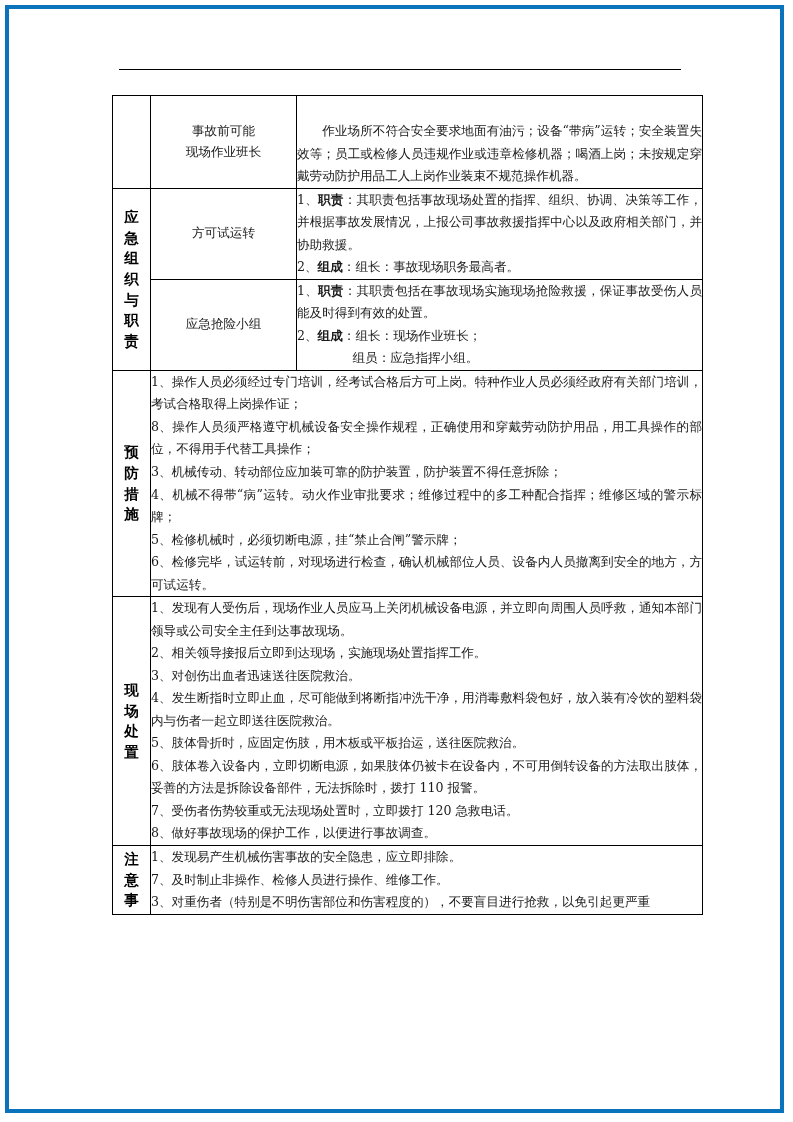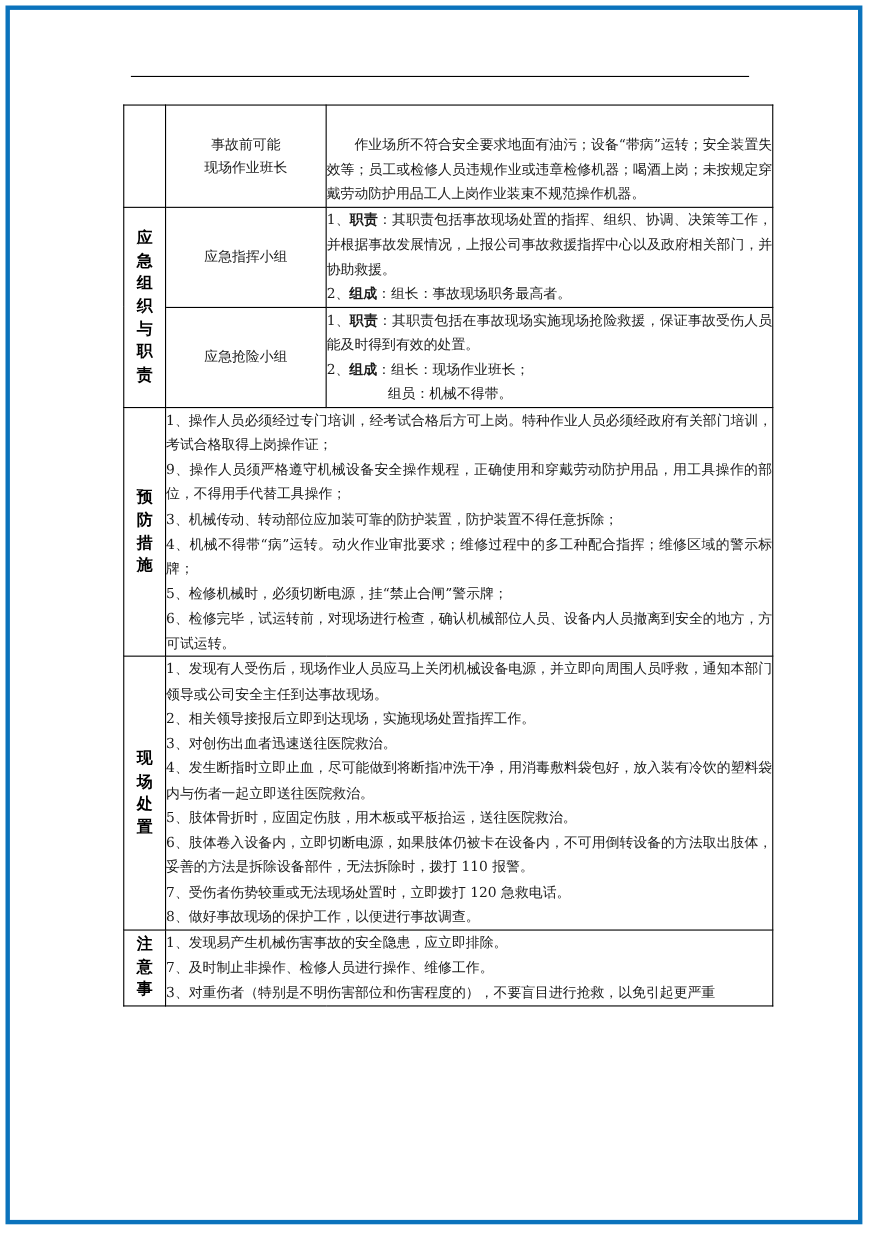--- a/index.html
+++ b/index.html
@@ -145,51 +145,51 @@
             <span>应</span>
             <span>急</span>
             <span>组</span>
             <span>织</span>
             <span>与</span>
             <span>职</span>
             <span>责</span>
           </span>
         </td>
         <td class="sublabel">
-          <span class="ln">应急指挥小组</span>
+          <span class="ln">方可试运转</span>
         </td>
         <td class="bodycell">
           <p><span>1、</span><b>职责</b><span>：其职责包括事故现场处置的指挥、组织、协调、决策等工作，并根据事故发展情况，上报公司事故救援指挥中心以及政府相关部门，并协助救援。</span></p>
           <p><span>2、</span><b>组成</b><span>：组长：事故现场职务最高者。</span></p>
         </td>
       </tr>
 
       <tr>
         <td class="sublabel">
           <span class="ln">应急抢险小组</span>
         </td>
         <td class="bodycell">
           <p><span>1、</span><b>职责</b><span>：其职责包括在事故现场实施现场抢险救援，保证事故受伤人员能及时得到有效的处置。</span></p>
           <p><span>2、</span><b>组成</b><span>：组长：现场作业班长；</span></p>
-          <p class="indent-hang">组员：机械不得带。</p>
+          <p class="indent-hang">组员：应急指挥小组。</p>
         </td>
       </tr>
 
       <tr>
         <td class="vlabel">
           <span class="vstack">
             <span>预</span>
             <span>防</span>
             <span>措</span>
             <span>施</span>
           </span>
         </td>
         <td class="bodycell" colspan="2">
           <p>1、操作人员必须经过专门培训，经考试合格后方可上岗。特种作业人员必须经政府有关部门培训，考试合格取得上岗操作证；</p>
-          <p>9、操作人员须严格遵守机械设备安全操作规程，正确使用和穿戴劳动防护用品，用工具操作的部位，不得用手代替工具操作；</p>
+          <p>8、操作人员须严格遵守机械设备安全操作规程，正确使用和穿戴劳动防护用品，用工具操作的部位，不得用手代替工具操作；</p>
           <p>3、机械传动、转动部位应加装可靠的防护装置，防护装置不得任意拆除；</p>
           <p>4、机械不得带“病”运转。动火作业审批要求；维修过程中的多工种配合指挥；维修区域的警示标牌；</p>
           <p>5、检修机械时，必须切断电源，挂“禁止合闸”警示牌；</p>
           <p>6、检修完毕，试运转前，对现场进行检查，确认机械部位人员、设备内人员撤离到安全的地方，方可试运转。</p>
         </td>
       </tr>
 
       <tr>
         <td class="vlabel">
           <span class="vstack">

